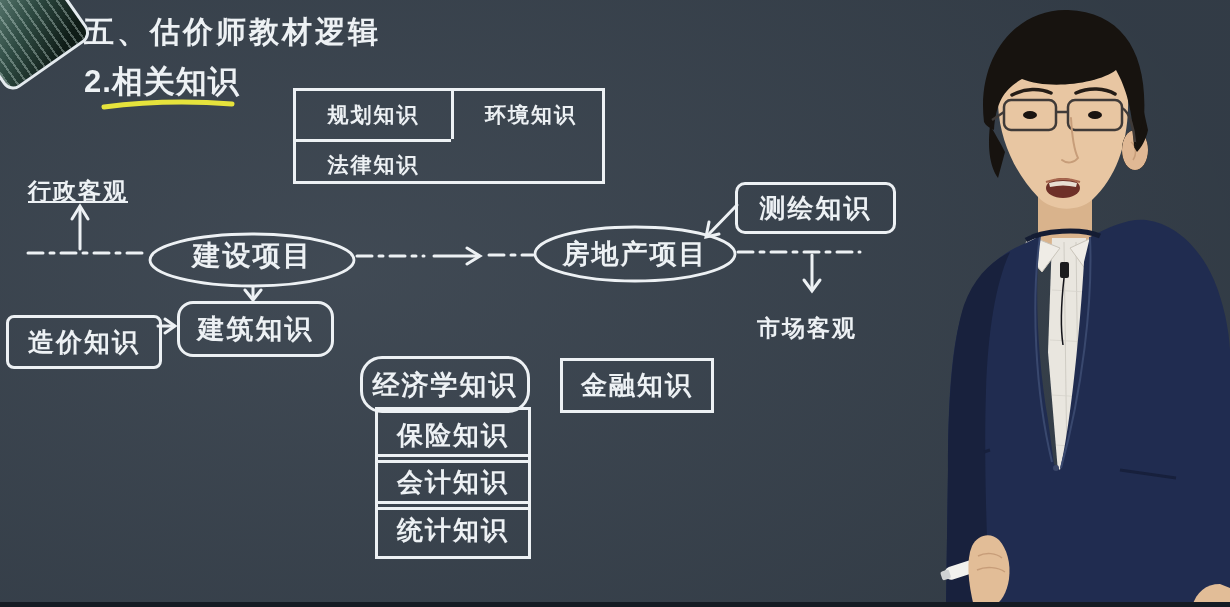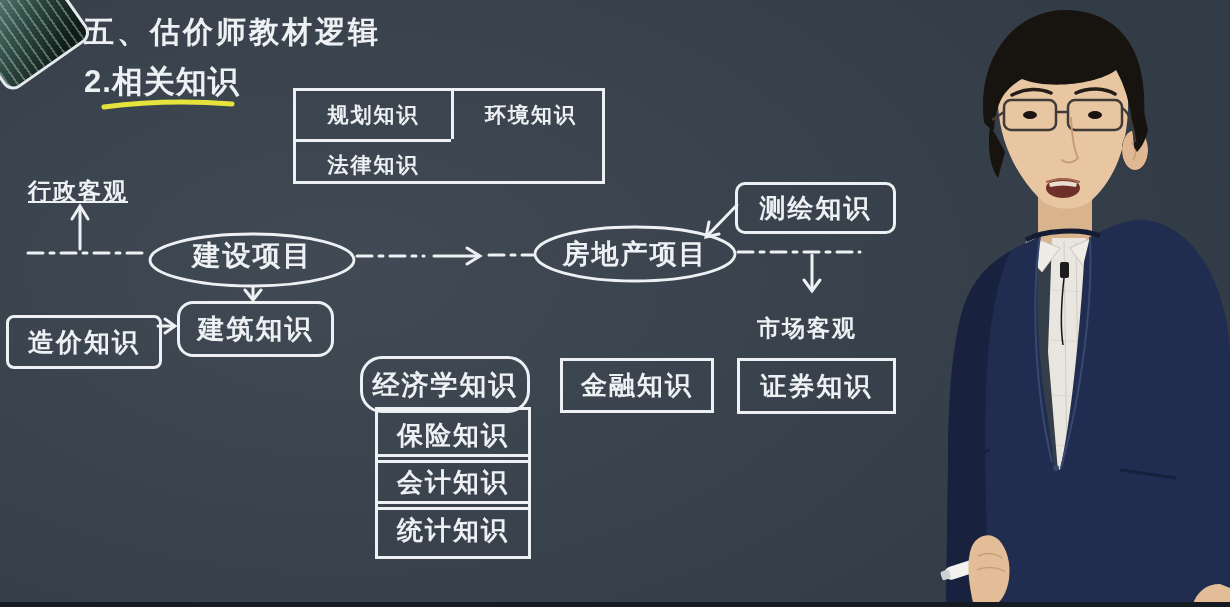--- a/index.html
+++ b/index.html
@@ -104,21 +104,20 @@
   <div class="lbl market">市场客观</div>
 
   <div class="abs ellipse-lbl" style="left:150px;top:237px;width:205px;height:38px;font-size:28px;">建设项目</div>
   <div class="abs ellipse-lbl" style="left:537px;top:229px;width:196px;height:50px;font-size:27px;">房地产项目</div>
 
   <div class="box" style="left:735px;top:182px;width:155px;height:46px;border-radius:10px;font-size:26px;">测绘知识</div>
   <div class="box" style="left:6px;top:303px;width:150px;height:48px;border-radius:8px;font-size:26px;margin-top:12px;">造价知识</div>
   <div class="box" style="left:177px;top:301px;width:151px;height:50px;border-radius:16px;font-size:27px;">建筑知识</div>
   <div class="box" style="left:360px;top:356px;width:164px;height:51px;font-size:27px;border-radius:22px;">经济学知识</div>
   <div class="box" style="left:560px;top:358px;width:148px;height:49px;font-size:26px;">金融知识</div>
-  <div class="box" style="left:737px;top:358px;width:153px;height:50px;font-size:26px;">证券知识</div>
 
   <div class="box" style="left:375px;top:407px;width:150px;height:50px;font-size:26px;">保险知识</div>
   <div class="box" style="left:375px;top:454px;width:150px;height:50px;font-size:26px;">会计知识</div>
   <div class="box" style="left:375px;top:501px;width:150px;height:52px;font-size:26px;">统计知识</div>
 
   <svg id="presenter" width="300" height="607" viewBox="0 0 300 607">
 
     <path d="M 108,185 L 108,242 C 120,254 150,254 162,240 L 162,188 C 146,206 122,206 108,185 Z" fill="#d9b38c"></path>
 
     <path d="M 122,238 L 156,238 L 160,360 L 152,480 L 128,472 L 118,352 Z" fill="#e9e6df"></path>

